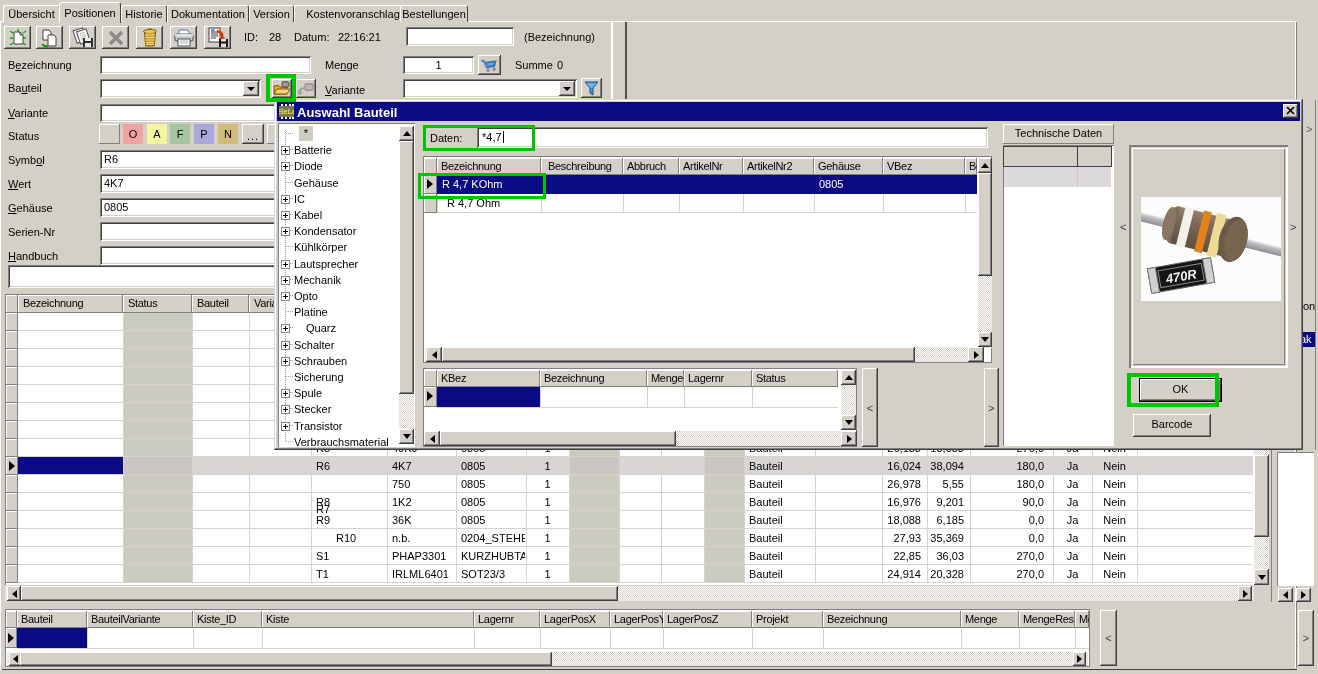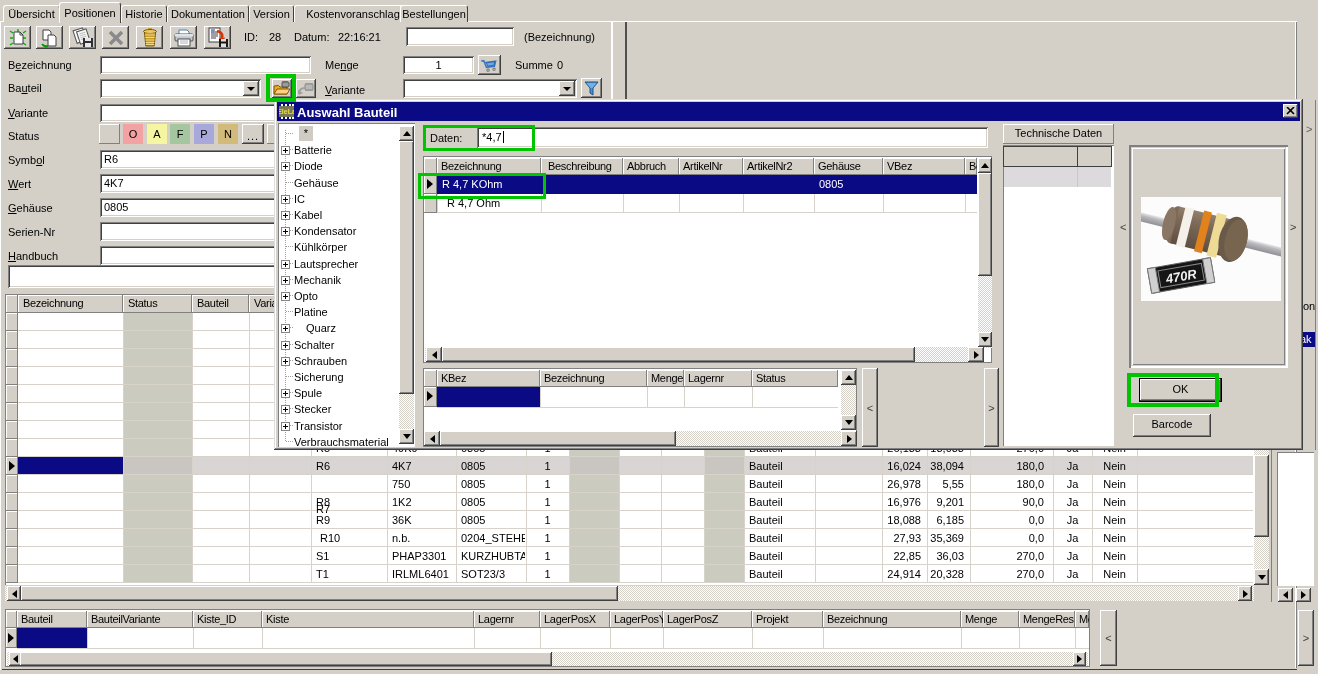--- a/index.html
+++ b/index.html
@@ -313,21 +313,21 @@
 <div style="left:316px;top:513px;width:70px;height:14px;line-height:14px;overflow:hidden;white-space:nowrap;">R9</div>
 <div style="left:392px;top:513px;width:63px;height:14px;line-height:14px;overflow:hidden;white-space:nowrap;">36K</div>
 <div style="left:461px;top:513px;width:64px;height:14px;line-height:14px;overflow:hidden;white-space:nowrap;">0805</div>
 <div style="left:526px;top:513px;width:43px;height:14px;line-height:14px;text-align:center;overflow:hidden;white-space:nowrap;">1</div>
 <div style="left:749px;top:513px;width:65px;height:14px;line-height:14px;overflow:hidden;white-space:nowrap;">Bauteil</div>
 <div style="left:882px;top:513px;width:39px;height:14px;line-height:14px;text-align:right;overflow:hidden;white-space:nowrap;">18,088</div>
 <div style="left:927px;top:513px;width:37px;height:14px;line-height:14px;text-align:right;overflow:hidden;white-space:nowrap;">6,185</div>
 <div style="left:970px;top:513px;width:74px;height:14px;line-height:14px;text-align:right;overflow:hidden;white-space:nowrap;">0,0</div>
 <div style="left:1053px;top:513px;width:39px;height:14px;line-height:14px;text-align:center;overflow:hidden;white-space:nowrap;">Ja</div>
 <div style="left:1092px;top:513px;width:45px;height:14px;line-height:14px;text-align:center;overflow:hidden;white-space:nowrap;">Nein</div>
-<div style="left:320px;top:531px;width:48px;height:14px;line-height:14px;overflow:hidden;white-space:nowrap;">R10</div>
+<div style="left:336px;top:531px;width:48px;height:14px;line-height:14px;overflow:hidden;white-space:nowrap;">R10</div>
 <div style="left:392px;top:531px;width:63px;height:14px;line-height:14px;overflow:hidden;white-space:nowrap;">n.b.</div>
 <div style="left:461px;top:531px;width:64px;height:14px;line-height:14px;overflow:hidden;white-space:nowrap;">0204_STEHEN</div>
 <div style="left:526px;top:531px;width:43px;height:14px;line-height:14px;text-align:center;overflow:hidden;white-space:nowrap;">1</div>
 <div style="left:749px;top:531px;width:65px;height:14px;line-height:14px;overflow:hidden;white-space:nowrap;">Bauteil</div>
 <div style="left:882px;top:531px;width:39px;height:14px;line-height:14px;text-align:right;overflow:hidden;white-space:nowrap;">27,93</div>
 <div style="left:927px;top:531px;width:37px;height:14px;line-height:14px;text-align:right;overflow:hidden;white-space:nowrap;">35,369</div>
 <div style="left:970px;top:531px;width:74px;height:14px;line-height:14px;text-align:right;overflow:hidden;white-space:nowrap;">0,0</div>
 <div style="left:1053px;top:531px;width:39px;height:14px;line-height:14px;text-align:center;overflow:hidden;white-space:nowrap;">Ja</div>
 <div style="left:1092px;top:531px;width:45px;height:14px;line-height:14px;text-align:center;overflow:hidden;white-space:nowrap;">Nein</div>
 <div style="left:316px;top:549px;width:70px;height:14px;line-height:14px;overflow:hidden;white-space:nowrap;">S1</div>

